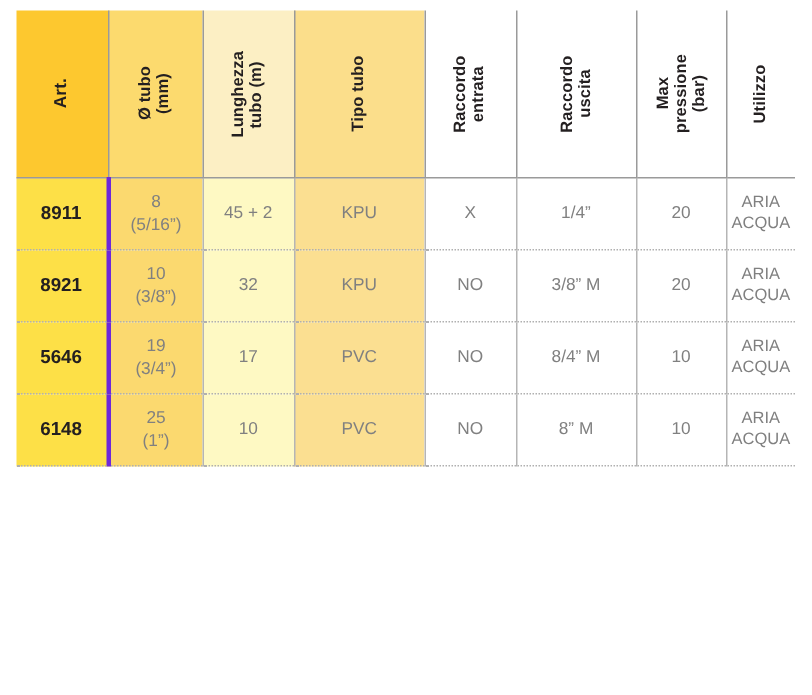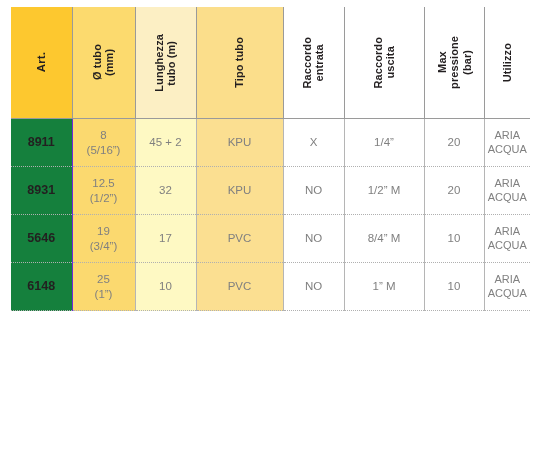--- a/index.html
+++ b/index.html
@@ -71,25 +71,25 @@
     font-size:11.5px;
     color:#808080;
     line-height:1.25;
     white-space:pre-line;
     border-right:1px solid #b5b5b5;
     border-bottom:1px dotted #b0b0b0;
     background:#ffffff;
   }
   tbody td:last-child{border-right:none;}
   tbody td.d0{
-    background:#15803d;
+    background:#fde047;
     color:#231f20;
     font-weight:bold;
     font-size:12.5px;
-    border-right:1px solid #6d28d9;
+    border-right:3px solid #6d28d9;
   }
   tbody td.d1{background:#fbd96f;}
   tbody td.d2{background:#fef9c3;}
   tbody td.d3{background:#fbdf91;}
   tbody td.d7{font-size:11px;}
 </style>
 </head>
 <body>
 
 <div id="spec-table-wrap">
@@ -145,27 +145,27 @@
 (5/16”)</td>
           <td class="d2">45 + 2</td>
           <td class="d3">KPU</td>
           <td class="d4">X</td>
           <td class="d5">1/4”</td>
           <td class="d6">20</td>
           <td class="d7">ARIA
 ACQUA</td>
         </tr>
         <tr>
-          <td class="d0">8931</td>
-          <td class="d1">12.5
-(1/2”)</td>
+          <td class="d0">8921</td>
+          <td class="d1">10
+(3/8”)</td>
           <td class="d2">32</td>
           <td class="d3">KPU</td>
           <td class="d4">NO</td>
-          <td class="d5">1/2” M</td>
+          <td class="d5">3/8” M</td>
           <td class="d6">20</td>
           <td class="d7">ARIA
 ACQUA</td>
         </tr>
         <tr>
           <td class="d0">5646</td>
           <td class="d1">19
 (3/4”)</td>
           <td class="d2">17</td>
           <td class="d3">PVC</td>
@@ -175,20 +175,20 @@
           <td class="d7">ARIA
 ACQUA</td>
         </tr>
         <tr>
           <td class="d0">6148</td>
           <td class="d1">25
 (1”)</td>
           <td class="d2">10</td>
           <td class="d3">PVC</td>
           <td class="d4">NO</td>
-          <td class="d5">1” M</td>
+          <td class="d5">8” M</td>
           <td class="d6">10</td>
           <td class="d7">ARIA
 ACQUA</td>
         </tr>
       </tbody>
   </table>
 </div>
 
 </body></html>

